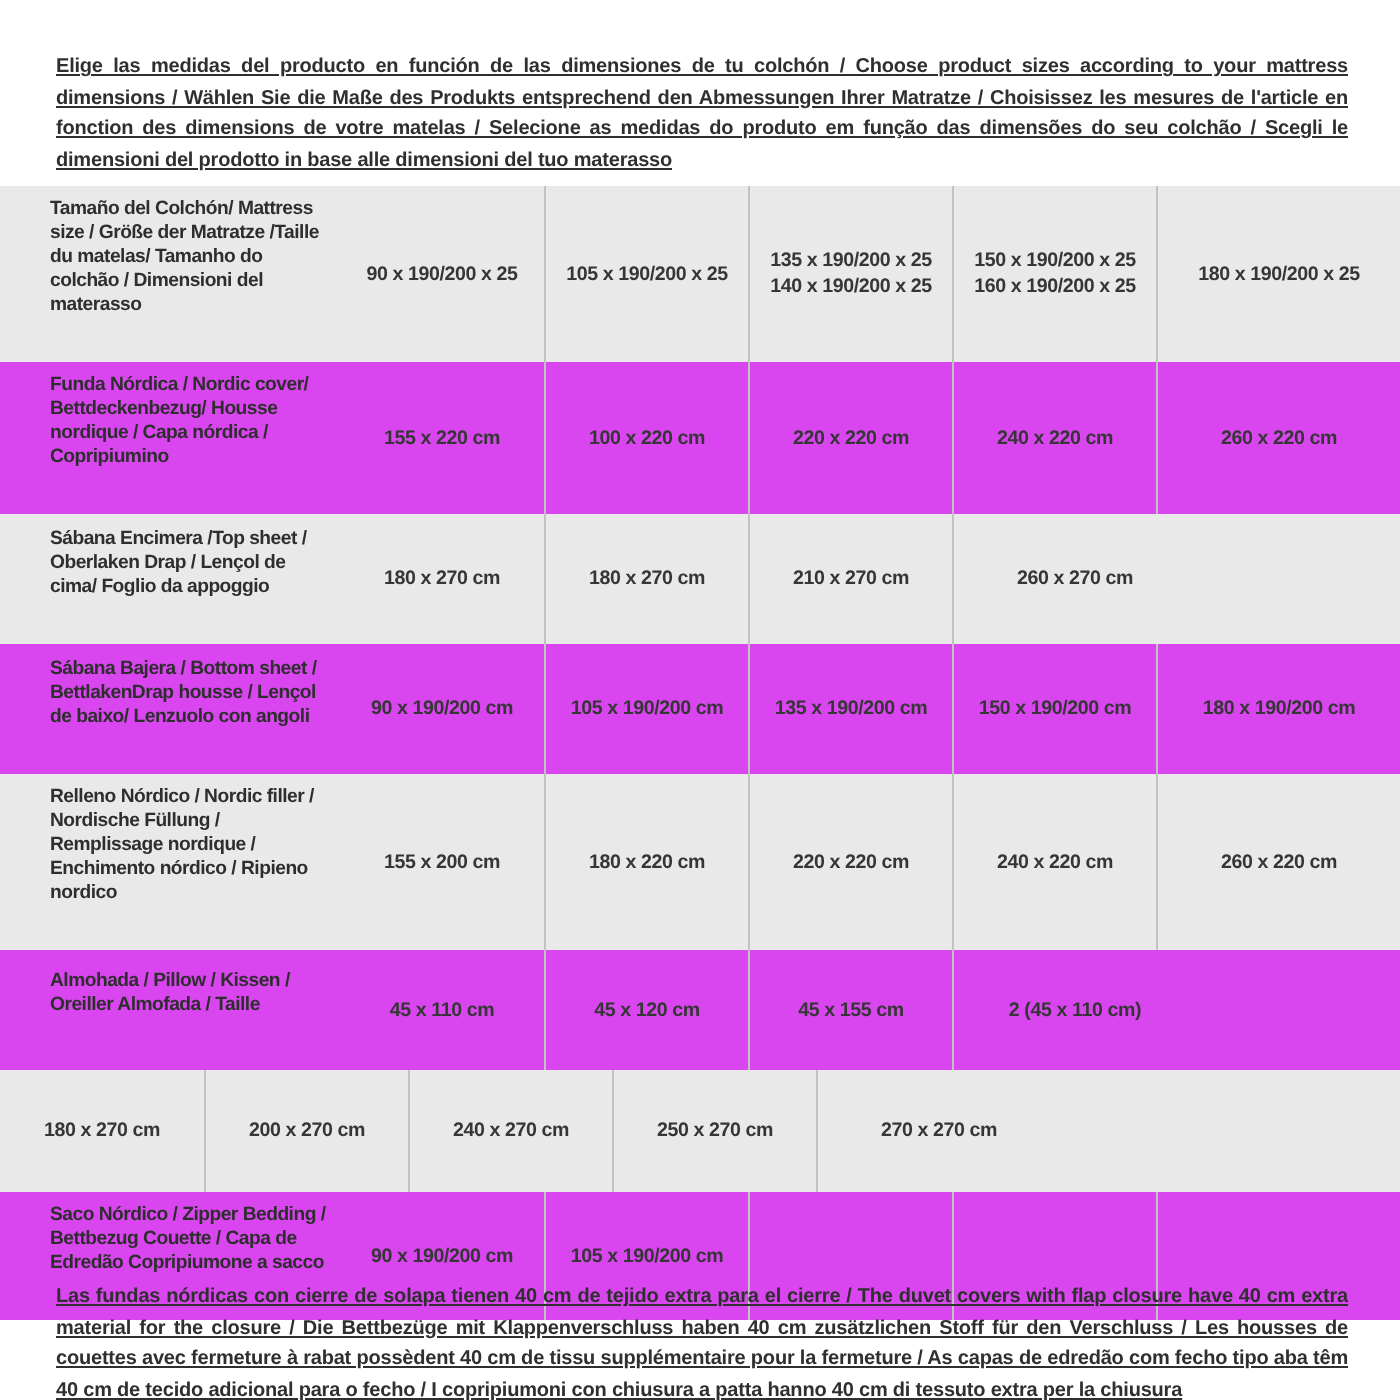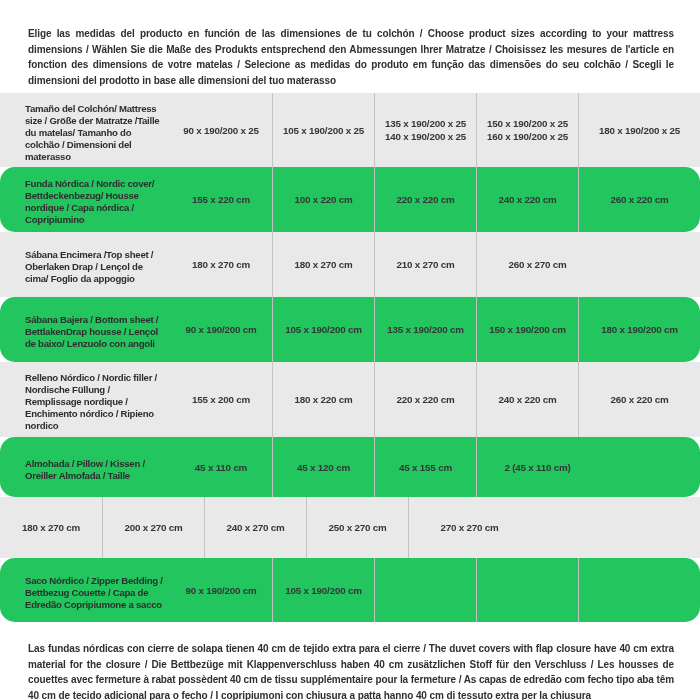--- a/index.html
+++ b/index.html
@@ -18,47 +18,48 @@
   .intro, .note {
     position: absolute;
     left: 28px;
     right: 26px;
     font-size: 10px;
     font-weight: bold;
     line-height: 15.5px;
     text-align: justify;
     letter-spacing: -0.1px;
     color: #2f2f2f;
+    text-decoration: underline;
   }
   .intro { top: 16px; }
   .note  { top: 631px; }
 
   .size-table {
     position: absolute;
     top: 93px;
     left: 0;
     width: 700px;
   }
   .trow {
     display: flex;
     align-items: stretch;
     width: 700px;
   }
   .trow.shade { background: #e9e9e9; }
-  .trow.plain { background: #22c55e; border-radius: 15px; }
+  .trow.plain { background: #d946ef; }
 
   .cell {
     box-sizing: border-box;
     display: flex;
     align-items: center;
     font-weight: bold;
   }
   .label-cell {
     width: 170px;
-    padding: 6px 6px 1px 25px;
+    padding: 6px 6px 22px 25px;
     font-size: 9.6px;
     line-height: 12px;
     letter-spacing: -0.25px;
     color: #2e2e2e;
     justify-content: flex-start;
     text-align: left;
   }
   .val-cell {
     width: 102px;
     justify-content: center;

